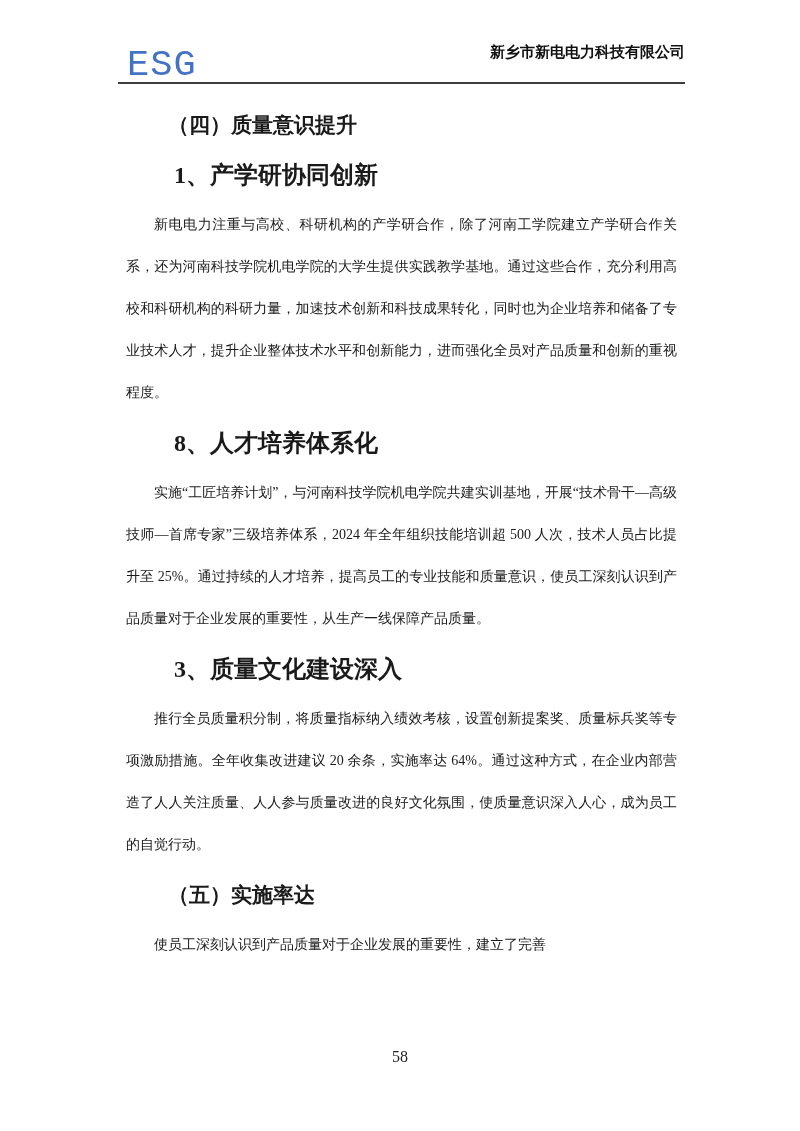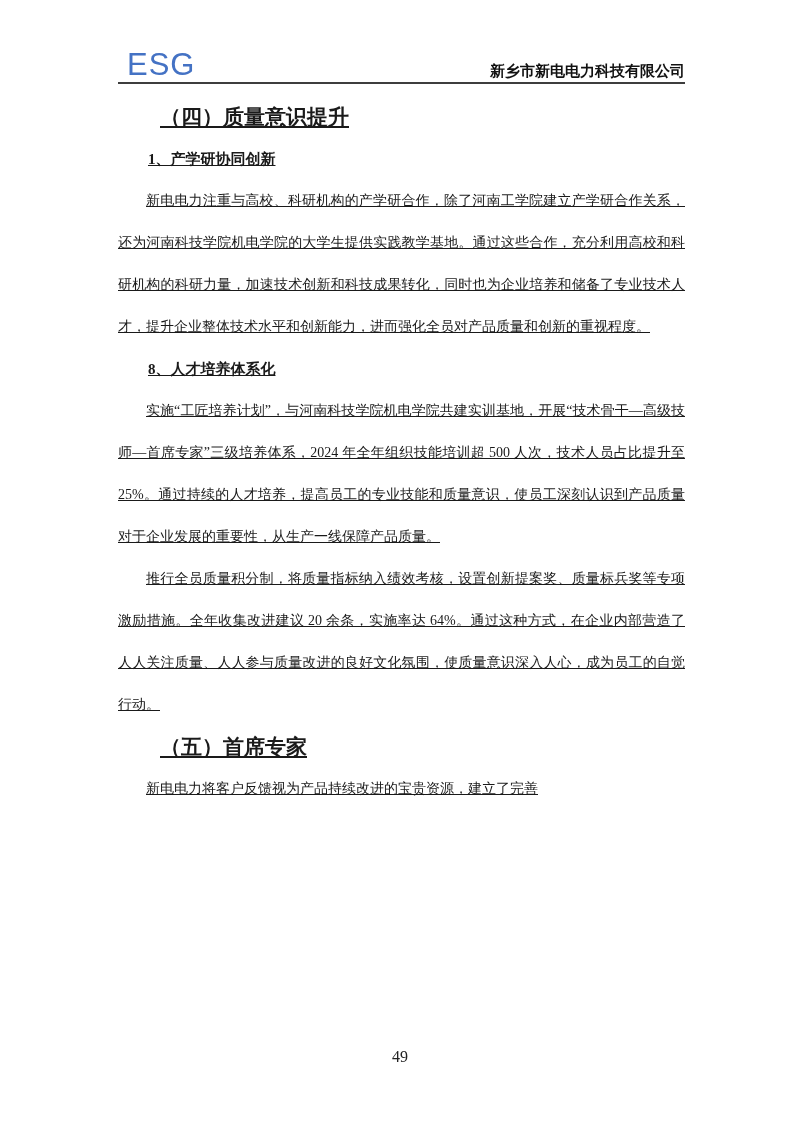--- a/index.html
+++ b/index.html
@@ -18,55 +18,54 @@
     left: 118px;
     top: 48px;
     width: 567px;
     height: 36px;
     border-bottom: 2px solid #3d3d3d;
     display: flex;
     justify-content: space-between;
     align-items: flex-end;
   }
   .logo {
-    font-family: Liberation Sans, sans-serif;
-    font-size: 31px;
+    font-family: Liberation Mono, monospace;
+    font-size: 37px;
     line-height: 34px;
     color: #4472c4;
     letter-spacing: 1px;
     padding-left: 9px;
   }
   .company {
     font-size: 15px;
     font-weight: bold;
     line-height: 22px;
-    padding-bottom: 0;
+    padding-bottom: 19px;
     color: #111111;
   }
   .content {
     position: absolute;
     left: 118px;
     top: 96px;
     width: 567px;
     font-size: 21px;
     line-height: 42px;
     text-align: justify;
   }
   .content > * {
     text-indent: 2em;
-    margin: 0;
-    text-decoration: underline;
+    margin: 8px;
   }
   .sec-heading {
     font-weight: bold;
     font-size: 21px;
   }
   .sub-heading {
     font-weight: bold;
-    font-size: 15px;
+    font-size: 24px;
   }
   .para {
     font-size: 14px;
   }
   .footer {
     position: absolute;
     left: 0;
     top: 1048px;
     width: 800px;
     text-align: center;
@@ -83,22 +82,23 @@
     <span class="logo">ESG</span>
     <span class="company">新乡市新电电力科技有限公司</span>
   </div>
 
   <div class="content">
     <p class="sec-heading">（四）质量意识提升</p>
     <p class="sub-heading">1、产学研协同创新</p>
     <p class="para">新电电力注重与高校、科研机构的产学研合作，除了河南工学院建立产学研合作关系，还为河南科技学院机电学院的大学生提供实践教学基地。通过这些合作，充分利用高校和科研机构的科研力量，加速技术创新和科技成果转化，同时也为企业培养和储备了专业技术人才，提升企业整体技术水平和创新能力，进而强化全员对产品质量和创新的重视程度。</p>
     <p class="sub-heading">8、人才培养体系化</p>
     <p class="para">实施“工匠培养计划”，与河南科技学院机电学院共建实训基地，开展“技术骨干—高级技师—首席专家”三级培养体系，2024 年全年组织技能培训超 500 人次，技术人员占比提升至 25%。通过持续的人才培养，提高员工的专业技能和质量意识，使员工深刻认识到产品质量对于企业发展的重要性，从生产一线保障产品质量。</p>
+    <p class="sub-heading">3、质量文化建设深入</p>
     <p class="para">推行全员质量积分制，将质量指标纳入绩效考核，设置创新提案奖、质量标兵奖等专项激励措施。全年收集改进建议 20 余条，实施率达 64%。通过这种方式，在企业内部营造了人人关注质量、人人参与质量改进的良好文化氛围，使质量意识深入人心，成为员工的自觉行动。</p>
-    <p class="sec-heading">（五）首席专家</p>
-    <p class="para">新电电力将客户反馈视为产品持续改进的宝贵资源，建立了完善</p>
+    <p class="sec-heading">（五）实施率达</p>
+    <p class="para">使员工深刻认识到产品质量对于企业发展的重要性，建立了完善</p>
   </div>
 
   <div class="footer">
-    <span>49</span>
+    <span>58</span>
   </div>
 
 </div>
 
 </body></html>

